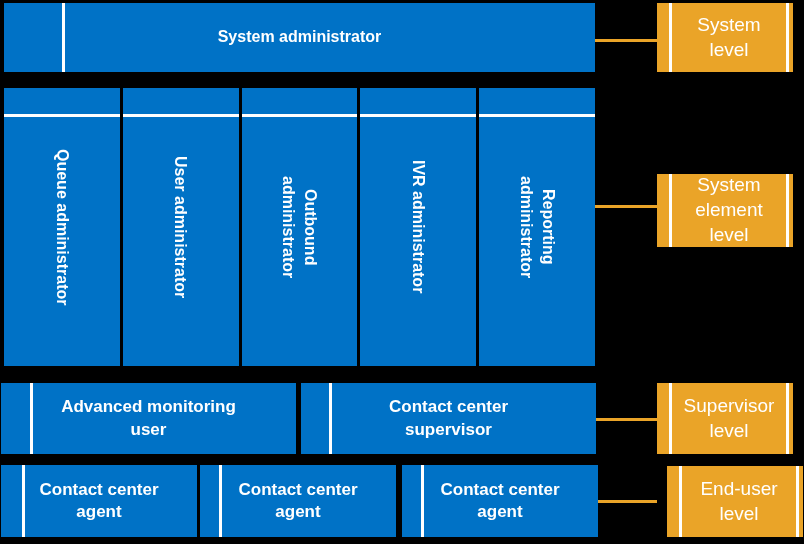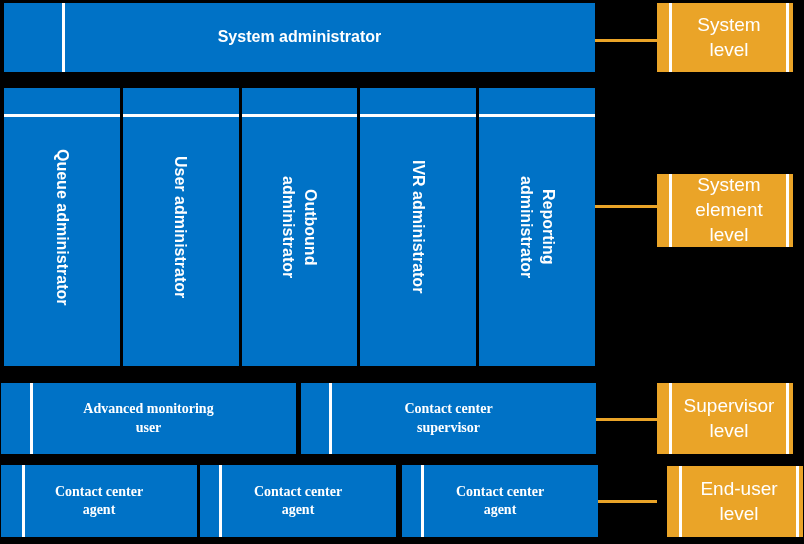--- a/index.html
+++ b/index.html
@@ -11,21 +11,21 @@
     color:var(--text-white,#fff);
     overflow:hidden;
   }
   .box {
     position:absolute; background:var(--box-blue,#0072C6);
     display:flex; align-items:center; justify-content:center;
   }
   .orange { background:var(--box-orange,#EAA428); }
   .label { white-space:pre-line; text-align:center; color:var(--text-white,#fff); }
   .b16 { font-size:16px; font-weight:bold; line-height:1.3; }
-  .b17 { font-size:14px; font-weight:bold; line-height:1.3;font-family:Liberation Serif, serif; }
+  .b17 { font-size:17px; font-weight:bold; line-height:1.3; }
   .olabel { font-size:19px; font-weight:normal; line-height:1.3; padding:0 4px 0 12px;text-align:center; }
   .vline { position:absolute; top:0; bottom:0; width:3px; background:#fff; }
   .hline { position:absolute; left:0; right:0; height:3px; background:#fff; }
   .cols {
     position:absolute; left:4px; top:88px; width:591px; height:278px;
     display:flex; gap:3px;
   }
   .col {
     flex:1; position:relative; background:var(--box-blue,#0072C6);
     display:flex; align-items:center; justify-content:center;

